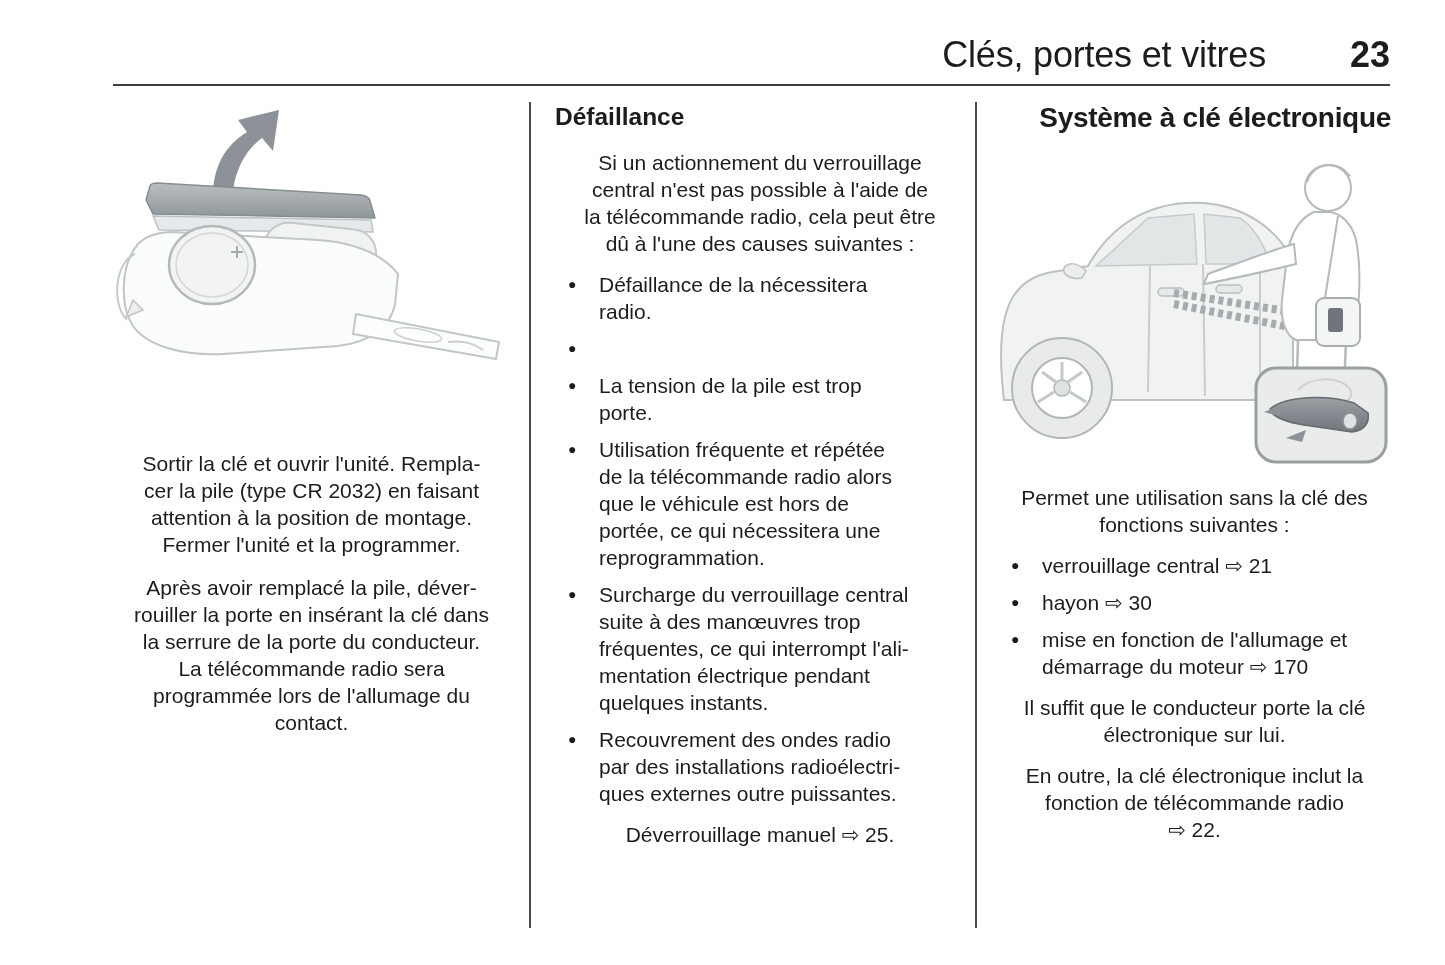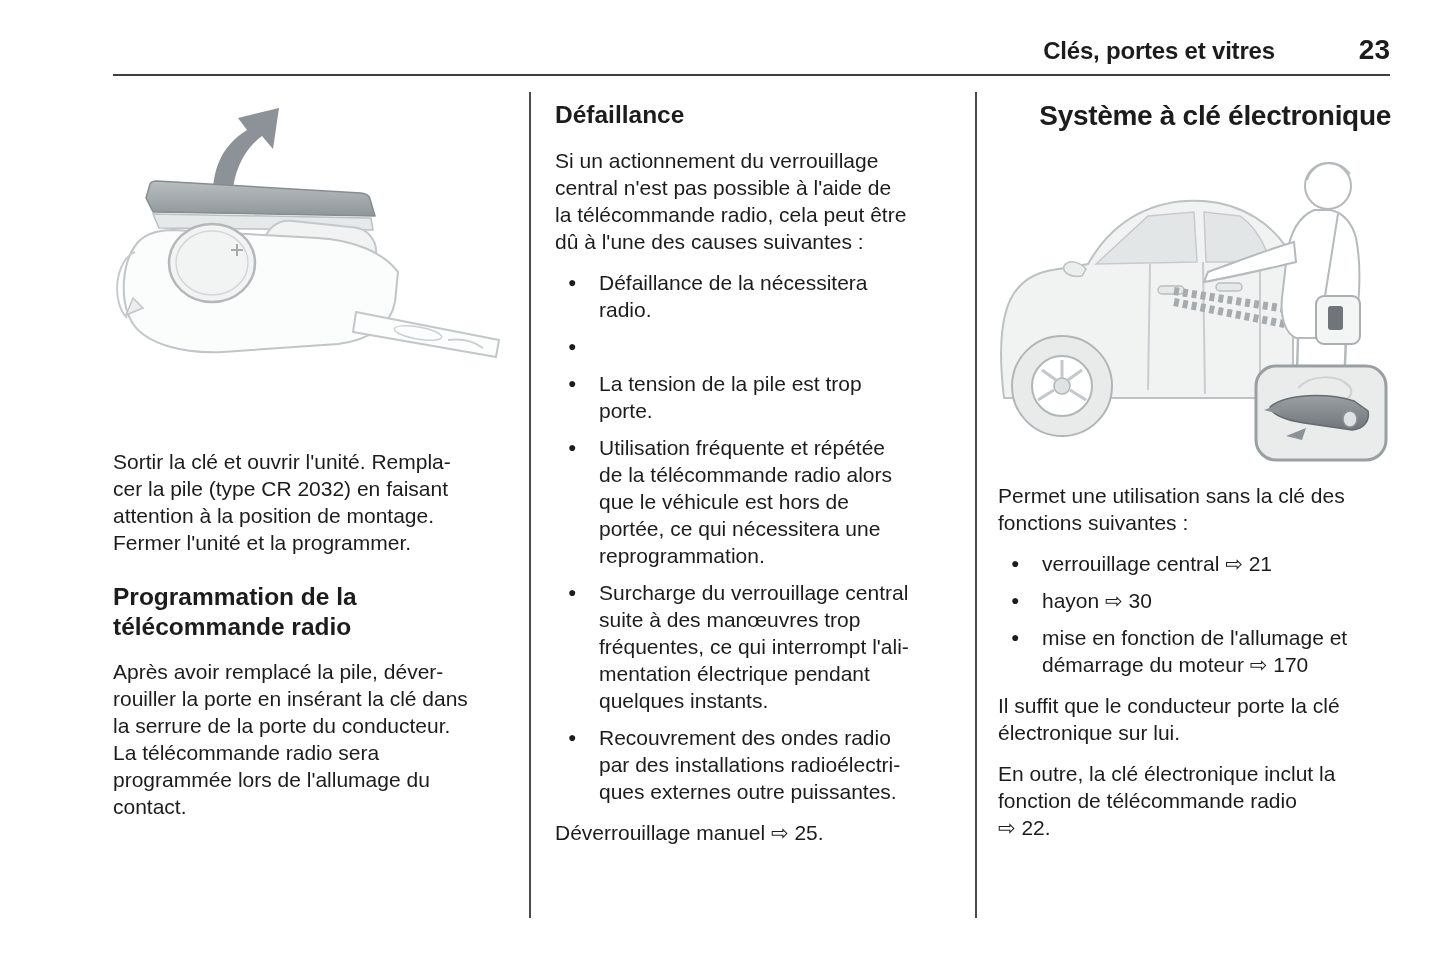--- a/index.html
+++ b/index.html
@@ -7,36 +7,36 @@
   body {
     width:1445px; height:965px; background:#ffffff;
     font-family:"Liberation Sans", sans-serif; color:#1c1c1c;
     -webkit-font-smoothing:antialiased;
   }
   .page { position:relative; width:1445px; height:965px; overflow:hidden; }
 
   
   .header { padding:34px 55px 0 113px; }
   .header-row { display:flex; justify-content:flex-end; align-items:baseline; }
-  .header-title { font-size:24px; font-weight:bold; letter-spacing:-0.2px; }
-  .header-page { font-size:28px; font-weight:bold; margin-left:84px; }
+  .header-title { font-size:36px; font-weight:normal; letter-spacing:-0.2px; }
+  .header-page { font-size:36px; font-weight:bold; margin-left:84px; }
   .header-rule { height:2px; background:#3e3e3e; margin-top:8px; }
 
   
   .columns { display:flex; margin:16px 55px 0 113px; min-height:826px; align-items:stretch; }
-  .col { flex:0 0 auto;margin-top:8px; }
+  .col { flex:0 0 auto; }
   .col-left   { width:397px; }
   .col-middle { width:410px; }
   .col-right  { width:393px; }
   .vdiv { width:2px; background:#4a4a4a; flex:0 0 2px; }
   .vdiv-1 { margin-left:19px; margin-right:24px; }
   .vdiv-2 { margin-left:10px; margin-right:21px; }
 
   
-  .body { font-size:21px; line-height:27px; white-space:pre; margin:0; }
+  .body { font-size:21px; line-height:27px; white-space:pre; margin:0;text-align:center; }
   .h2 { font-size:24.5px; line-height:30px; font-weight:bold; white-space:pre; margin:0; }
   .h1 { font-size:28px; line-height:32px; font-weight:bold; letter-spacing:-0.3px; white-space:pre; margin:0;text-align:right; }
 
   figure { margin:0; }
   figure svg { display:block; }
   .fig-key { margin-top:2px; }
   .fig-car { margin-top:16px; }
 
   .mt14 { margin-top:14px; }
   .mt16 { margin-top:16px; }
@@ -91,22 +91,20 @@
 
           <path d="M243,210 L386,238 L383,255 L240,230 Z" fill="#fcfdfd" stroke="#c2c7c9" stroke-width="2" stroke-linejoin="round"></path>
           <ellipse cx="305" cy="231" rx="24" ry="6" transform="rotate(10 305 231)" fill="none" stroke="#ccd0d2" stroke-width="1.5"></ellipse>
           <path d="M335,238 C350,236 362,240 370,246" stroke="#ccd0d2" stroke-width="2" fill="none"></path>
         </svg>
       </figure>
       <p class="body mt16">Sortir la clé et ouvrir l'unité. Rempla-
 cer la pile (type CR 2032) en faisant
 attention à la position de montage.
 Fermer l'unité et la programmer.</p>
-      <h2 class="h2 mt26">Programmation de la
-télécommande radio</h2>
       <p class="body mt16">Après avoir remplacé la pile, déver-
 rouiller la porte en insérant la clé dans
 la serrure de la porte du conducteur.
 La télécommande radio sera
 programmée lors de l'allumage du
 contact.</p>
     </section>
 
     <div class="vdiv vdiv-1"></div>
 

